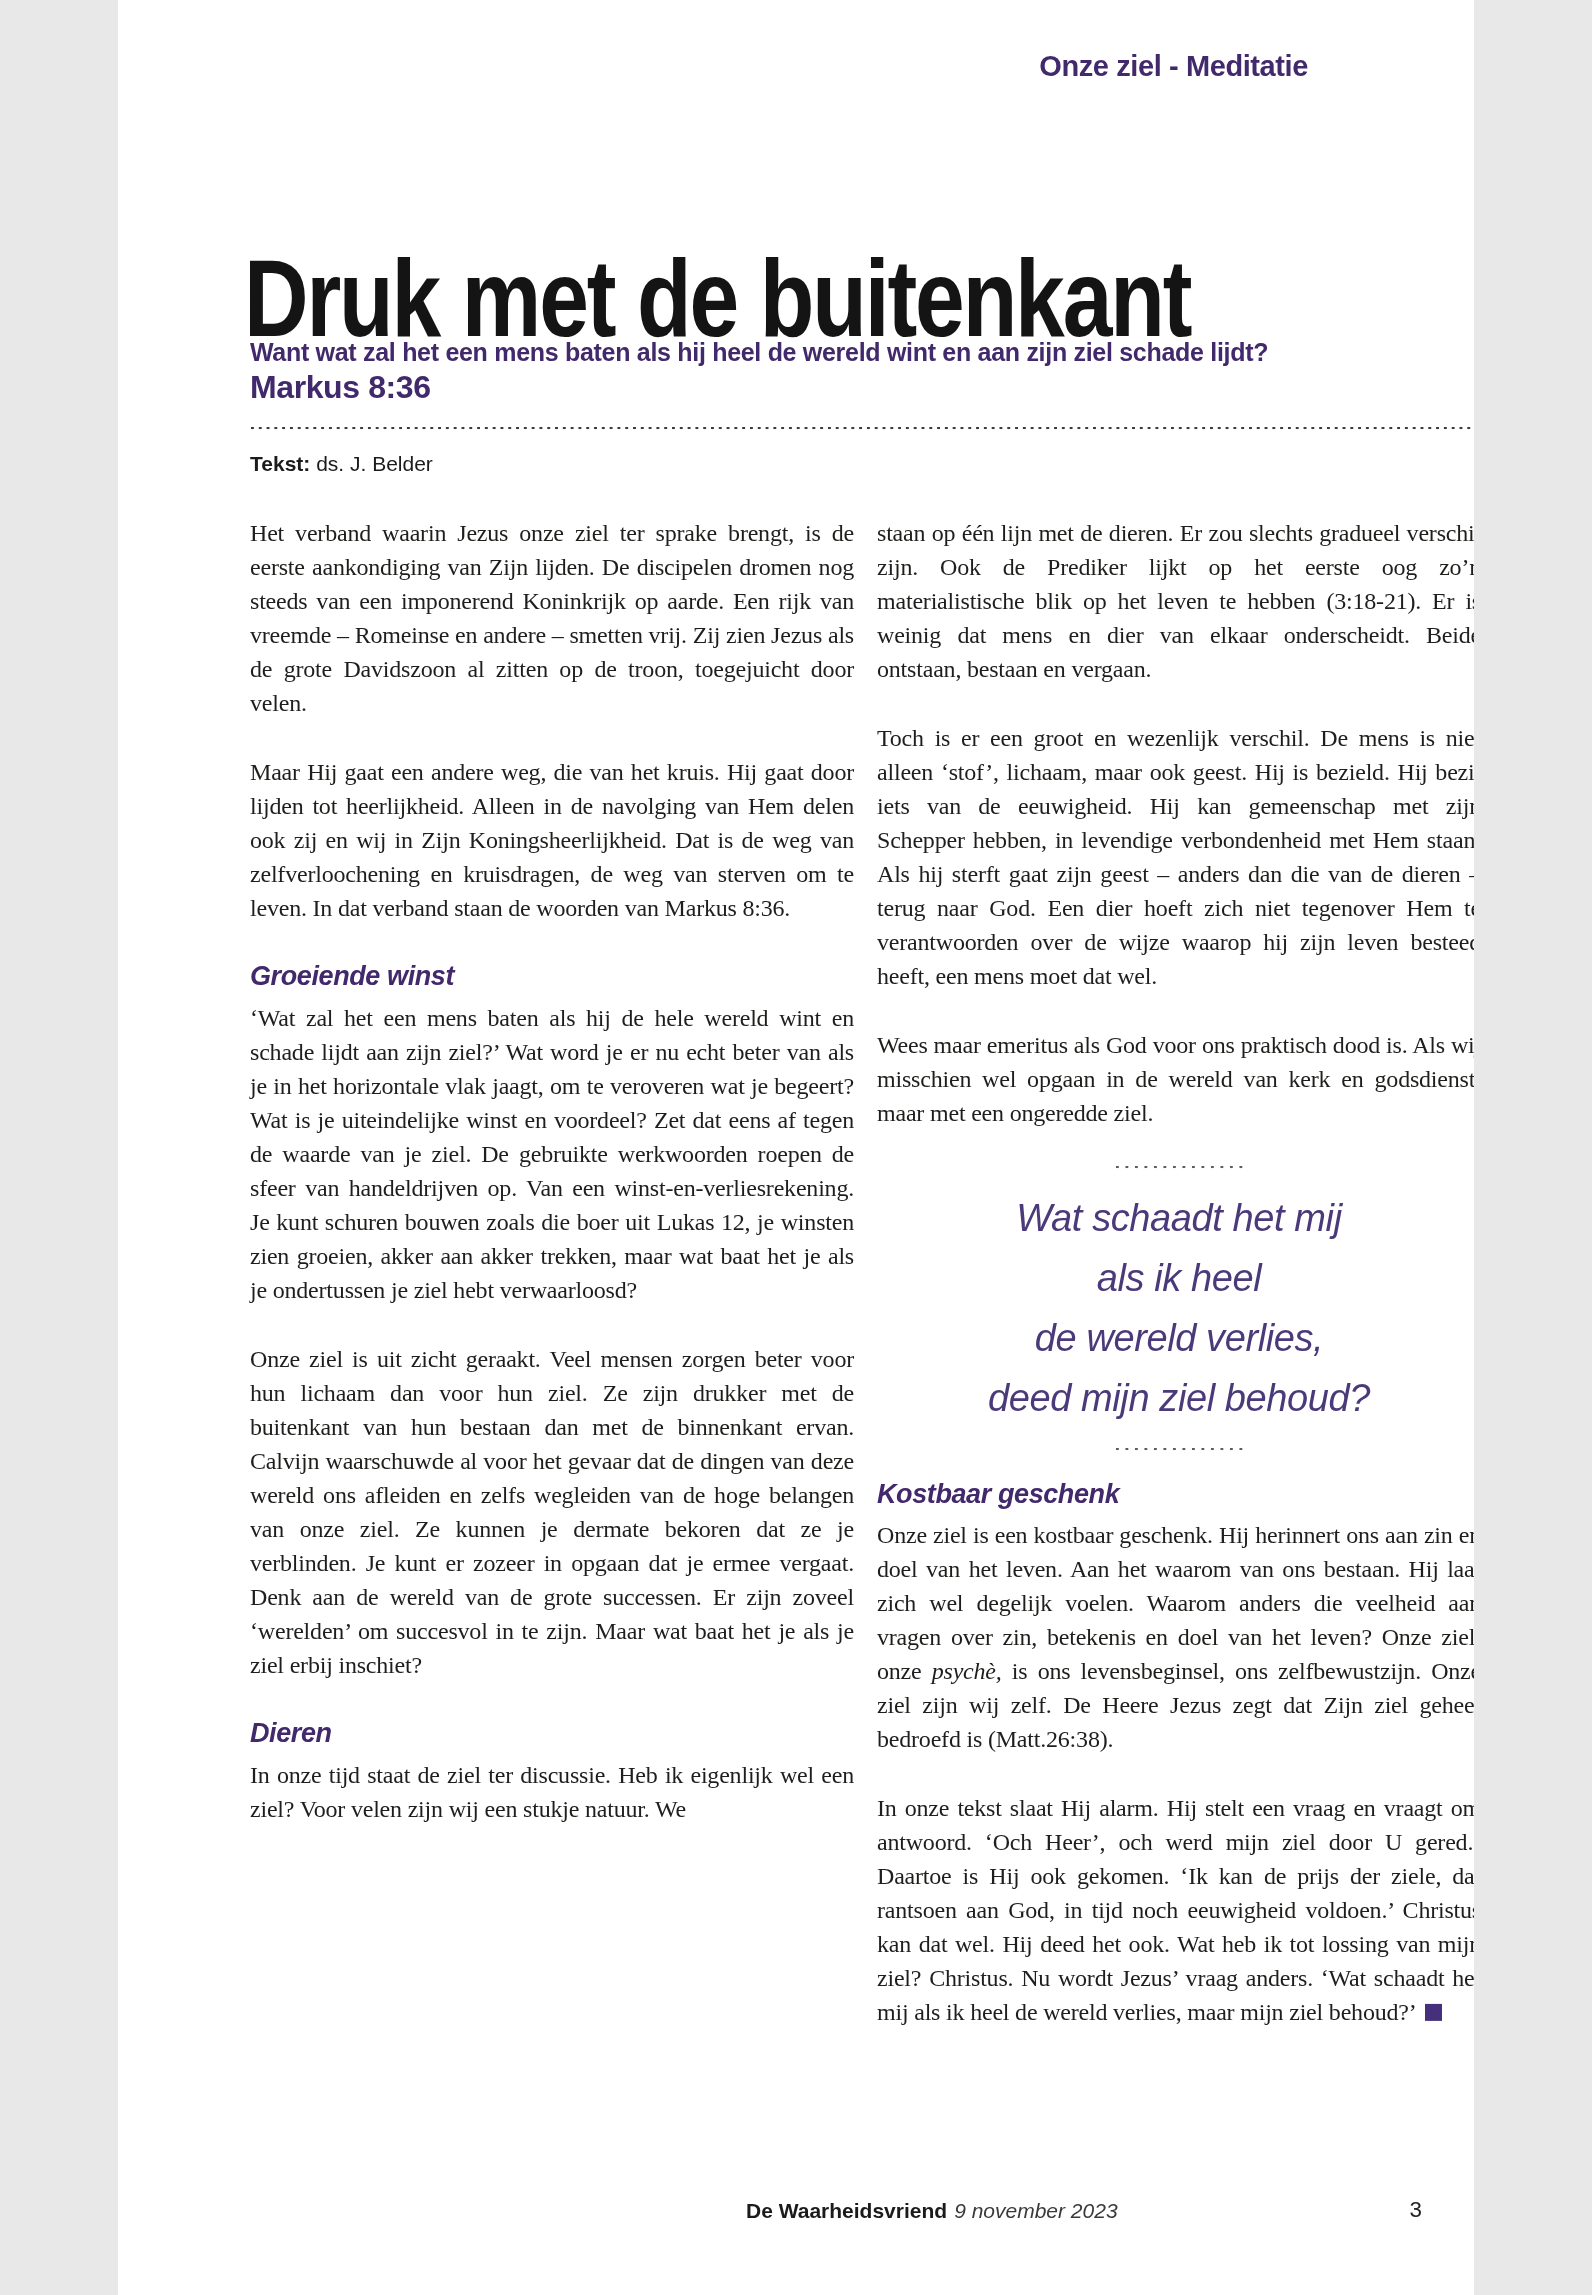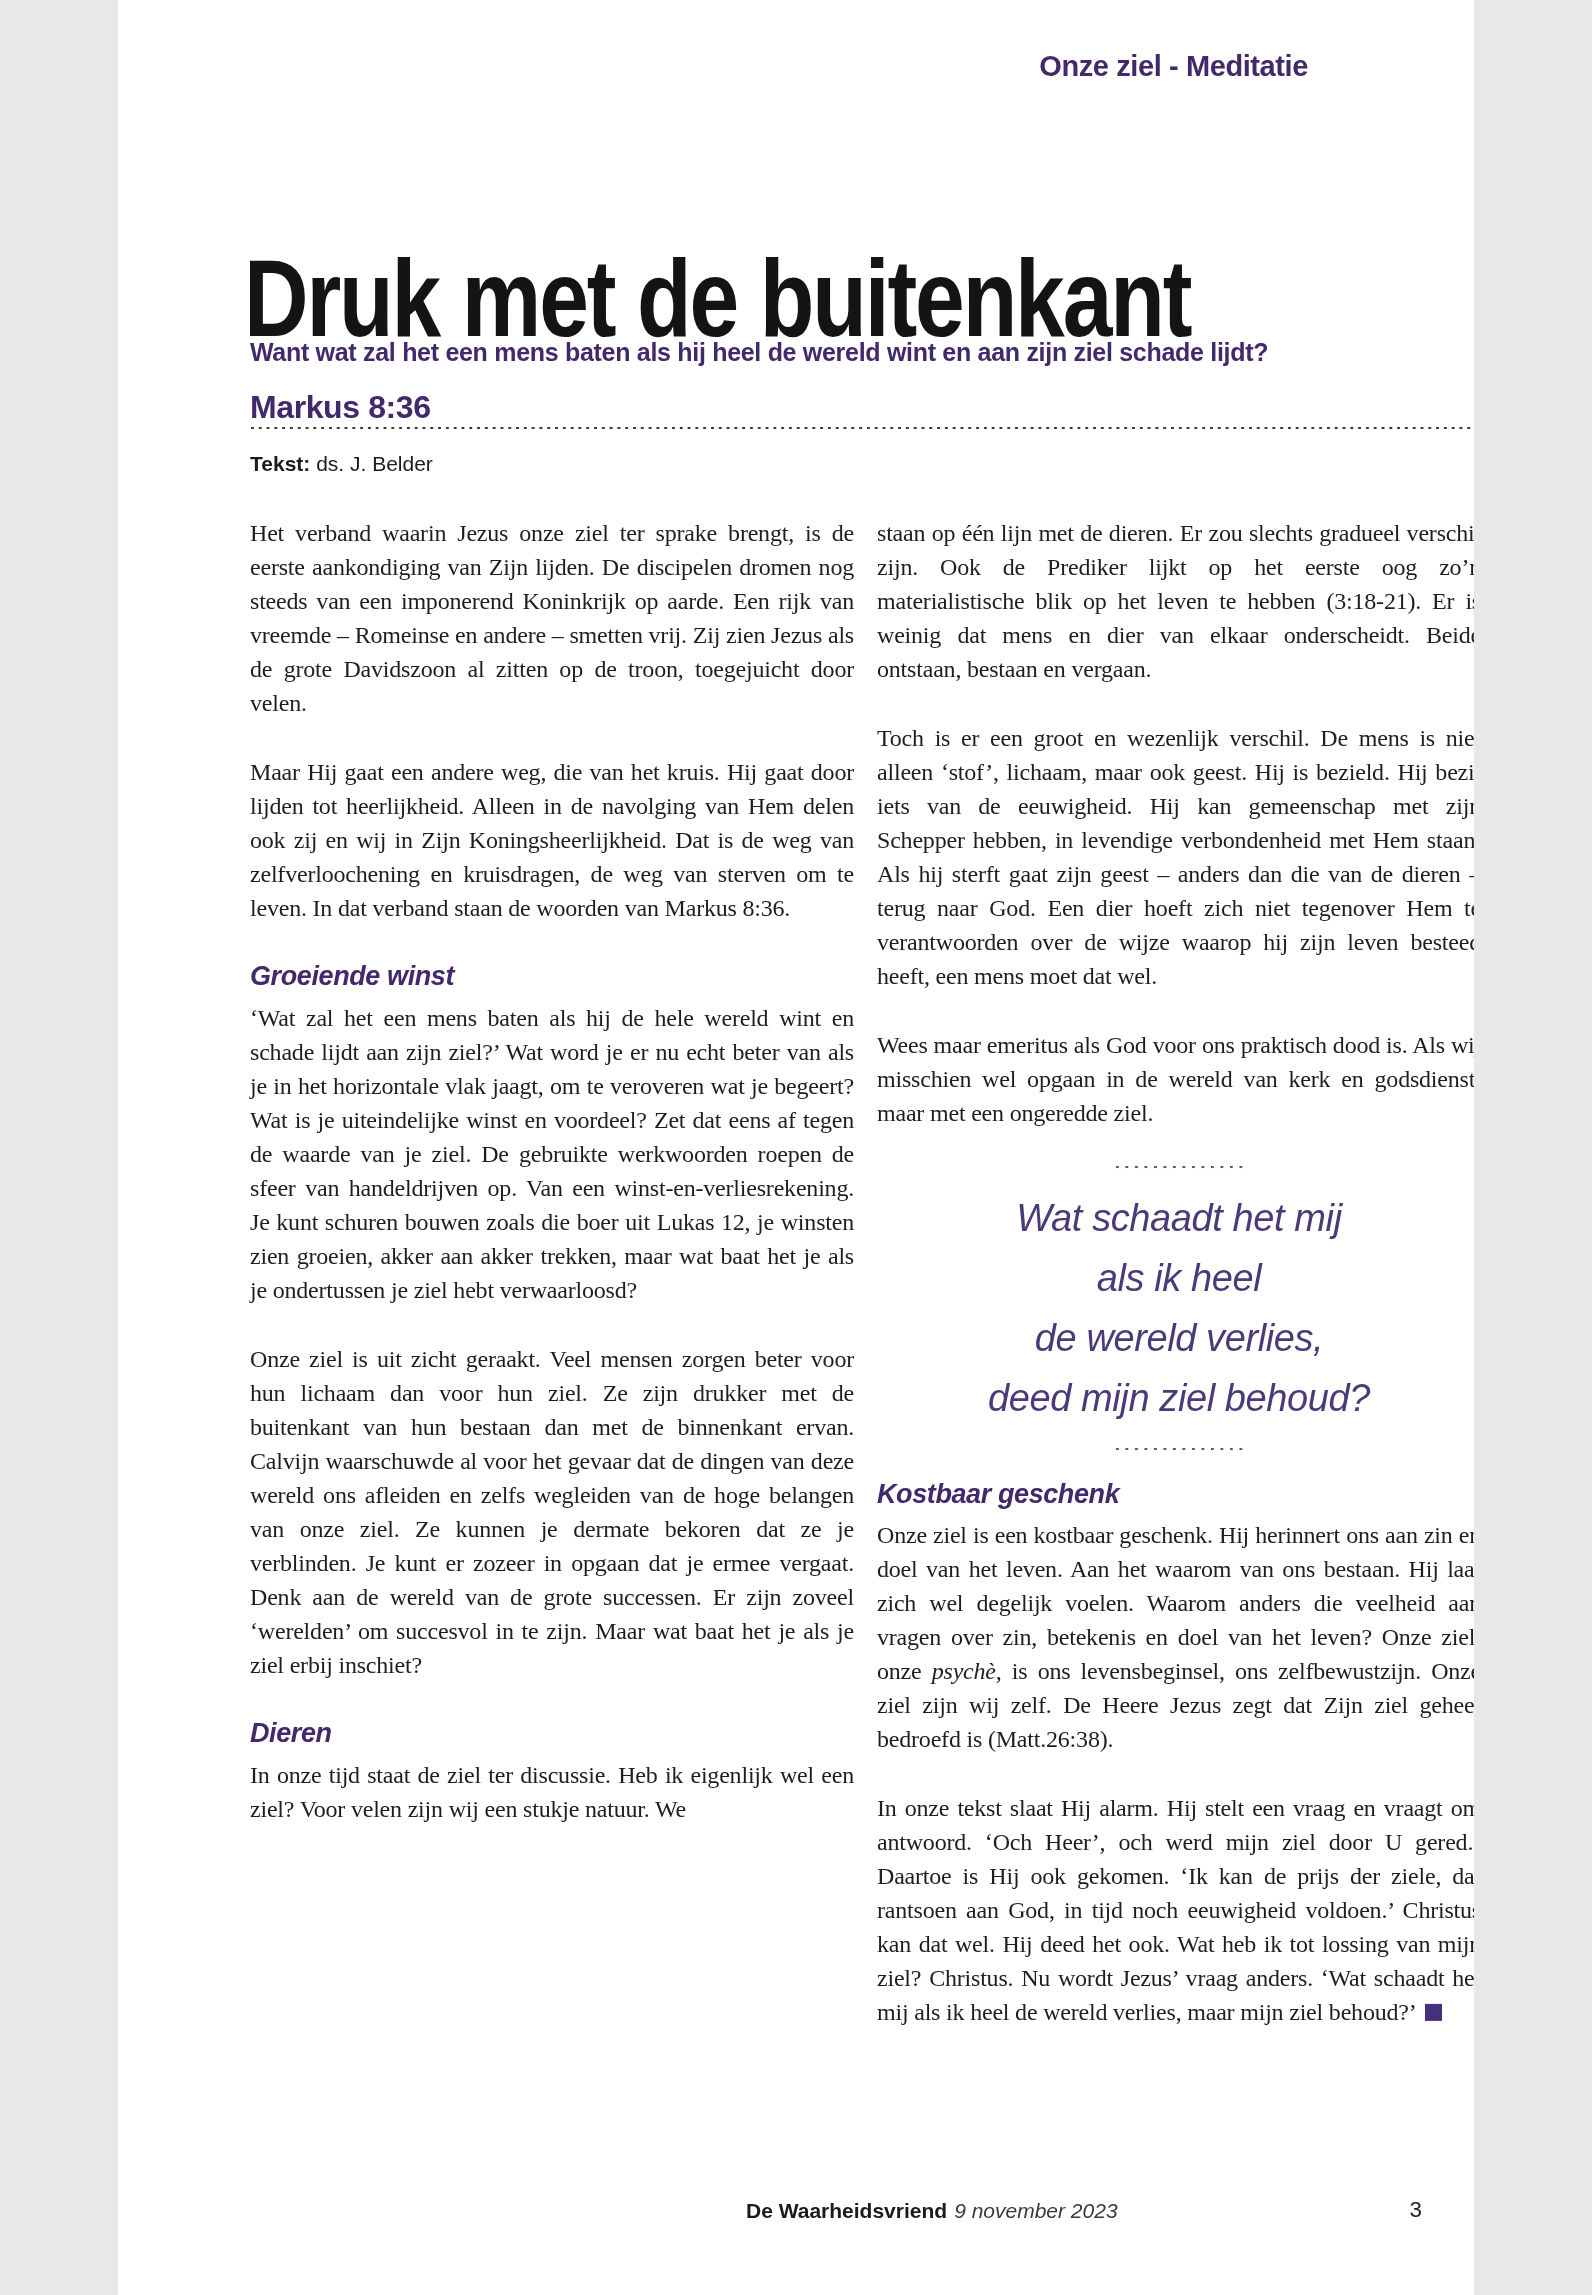--- a/index.html
+++ b/index.html
@@ -16,21 +16,21 @@
   .book-icon{position:absolute;left:1505px;top:54px;}
   
   .title{
     position:absolute;left:126px;top:171px;font-size:109px;font-weight:bold;
     letter-spacing:-2.6px;color:#141414;white-space:nowrap;line-height:1;
     transform:scaleX(0.82);transform-origin:left top;
   }
   
   .verse-wrap{position:absolute;left:132px;top:337px;width:1312px;}
   .verse{font-size:25px;font-weight:bold;color:#42296b;line-height:31px;letter-spacing:-0.3px;}
-  .verse-ref{font-size:32px;font-weight:bold;color:#42296b;margin-top:21px;letter-spacing:-0.4px;}
+  .verse-ref{font-size:32px;font-weight:bold;color:#42296b;margin-top:1px;letter-spacing:-0.4px;}
   
   .dotted-rule{
     position:absolute;left:132px;top:426px;width:1384px;height:4.3px;
     background-image:radial-gradient(circle at 2.2px 2.2px,#3c3c3c 1.4px,transparent 1.6px);
     background-size:7.8px 4.3px;background-repeat:repeat-x;
   }
   .byline{position:absolute;left:132px;top:452px;font-size:21px;color:#1b1b1b;}
   .byline b{font-weight:bold;text-align:right;}
   
   .columns{position:absolute;left:132px;top:516px;width:1231px;display:flex;gap:23px;}

